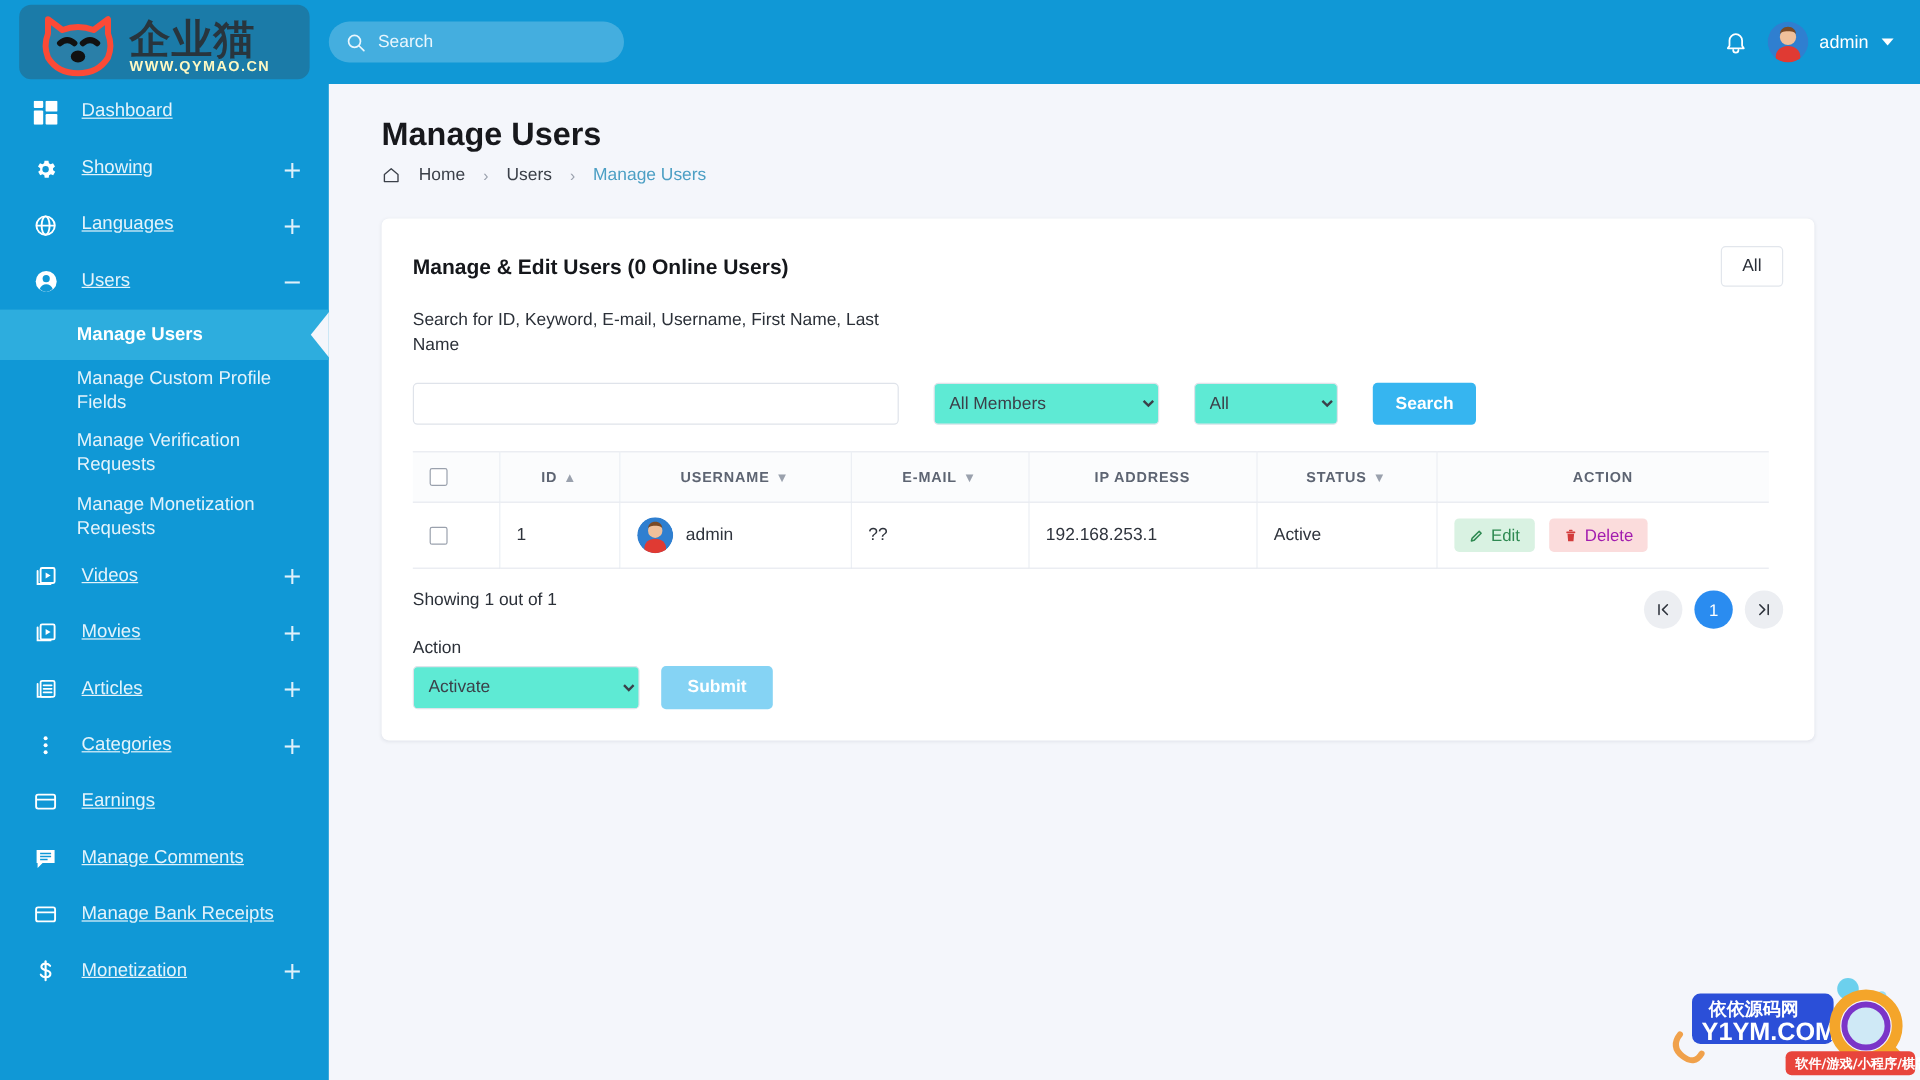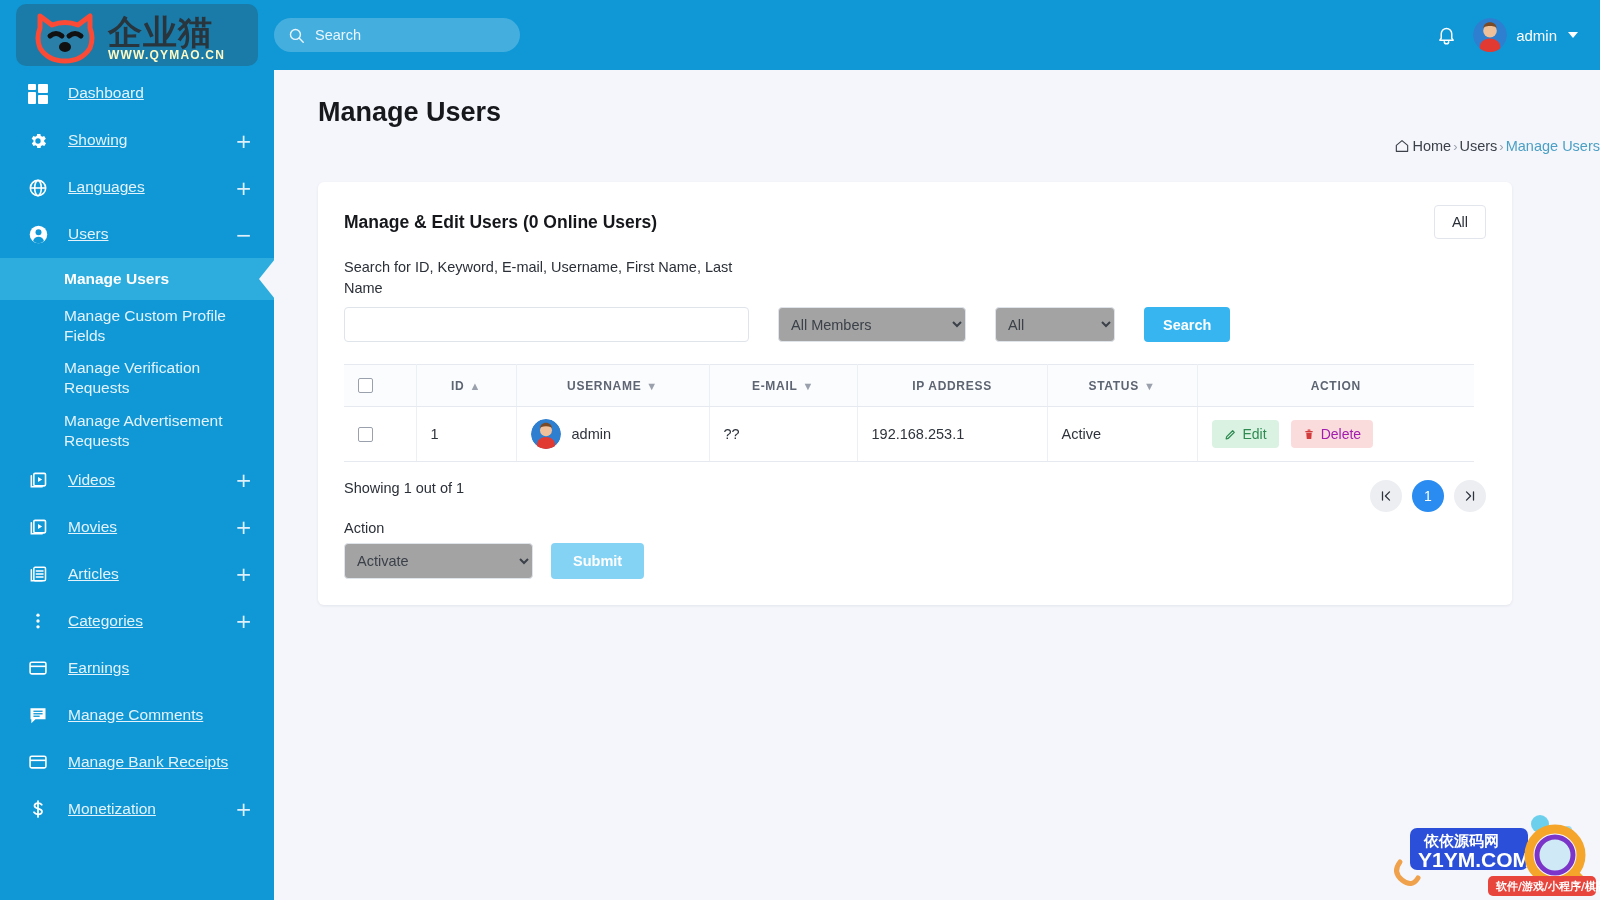--- a/index.html
+++ b/index.html
@@ -132,22 +132,22 @@
     background: #f4f6fb;
     overflow: hidden;
   }
   .page-title {
     font-size: 27px; font-weight: bold;
     color: #17181c;
     margin: 27px 0 0 44px;
   }
   .breadcrumb {
     display: flex; align-items: center;
-    gap: 2px; margin: 10px 0 0 44px;
-    font-size: 14.5px; color: #3b4049; justify-content: flex-end;
+    gap: 15px; margin: 10px 0 0 44px;
+    font-size: 14.5px; color: #3b4049;
   }
   .breadcrumb .crumb { cursor: pointer; }
   .breadcrumb .sep { color: #9aa1ad; font-size: 13px; }
   .breadcrumb .current { color: #4c9fc4; }
 
   .card {
     position: absolute; top: 112px; left: 44px;
     width: 1194px;
     background: #ffffff;
     border-radius: 6px;
@@ -172,32 +172,32 @@
   }
 
   .filter-row {
     display: flex; align-items: flex-end;
     padding: 18px 26px 0 26px;
     gap: 29px;
   }
   .field-block { width: 405px; }
   .field-label {
     font-size: 14.5px; color: #2b3038;
-    line-height: 1.45; margin-bottom: 8px;
+    line-height: 1.45; margin-bottom: 20px;
   }
   .text-input {
     width: 405px; height: 35px;
     border: 1px solid #dfe3ea; border-radius: 4px;
     background: #fff; outline: none;
     padding: 0 10px; font-size: 14px;
     font-family: "Liberation Sans", sans-serif;
   }
   .sel {
     height: 35px; border: 1px solid #dfe3ea; border-radius: 4px;
-    background: #a3a3a3; padding: 0 8px;
+    background: #5eead4; padding: 0 8px;
     font-size: 14.5px; color: #3b4049;
     font-family: "Liberation Sans", sans-serif;
     cursor: pointer; outline: none;
   }
   .sel.wide { width: 188px; }
   .sel.narrow { width: 120px; }
   .search-btn {
     height: 35px; padding: 0 19px;
     background: #36b5f0; color: #fff;
     border: 0; border-radius: 4px;
@@ -379,21 +379,21 @@
   <div class="sub-item active">
     <span>Manage Users</span>
   </div>
   <div class="sub-item">
     <span>Manage Custom Profile Fields</span>
   </div>
   <div class="sub-item">
     <span>Manage Verification Requests</span>
   </div>
   <div class="sub-item">
-    <span>Manage Advertisement Requests</span>
+    <span>Manage Monetization Requests</span>
   </div>
 
   <div class="nav-item">
     <span class="ico">
       <svg width="20" height="20" viewBox="0 0 24 24" fill="none" stroke="#ffffff" stroke-width="1.9">
         <rect x="7" y="4" width="14" height="15" rx="1.5"></rect>
           <path d="M4 7v13h13" stroke-linecap="round"></path>
         <path d="M12 8.5l5 3-5 3z" fill="#ffffff" stroke="none"></path>
       </svg>
     </span>

